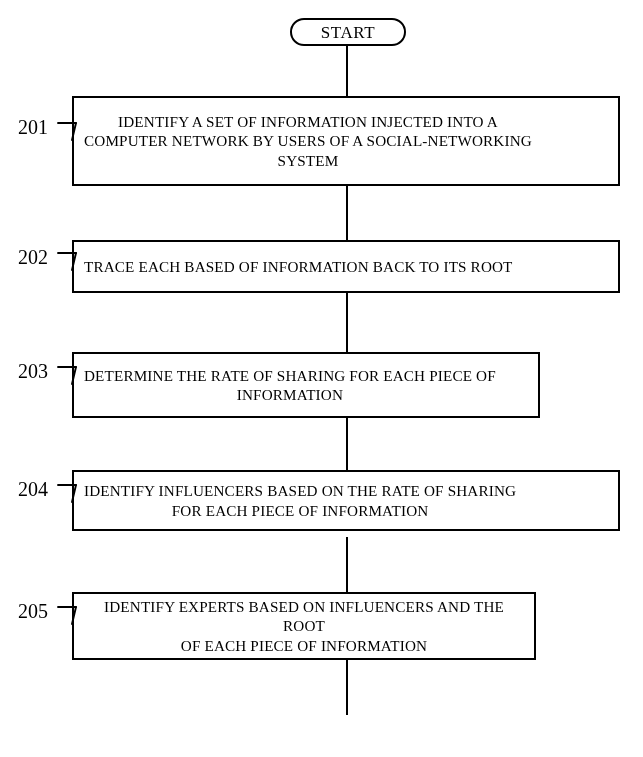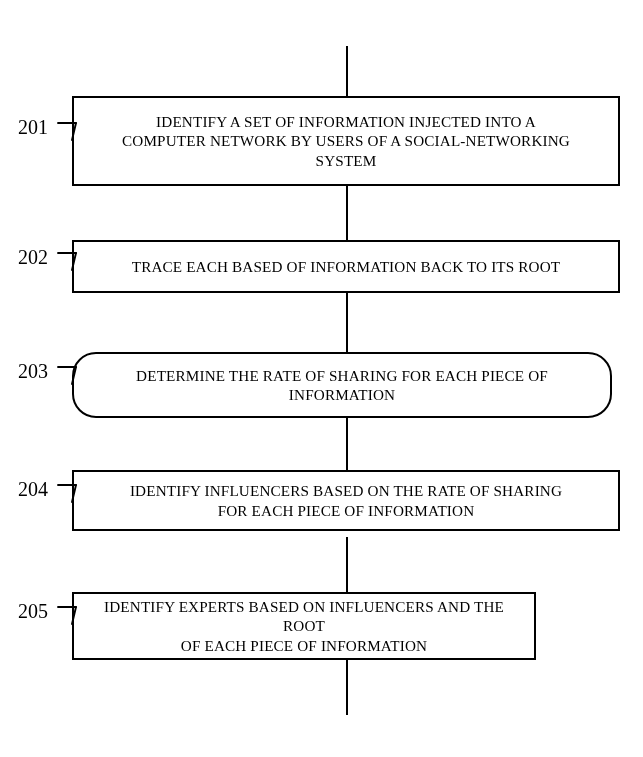--- a/index.html
+++ b/index.html
@@ -36,21 +36,20 @@
   }
 
   
   .process-box {
     position: absolute;
     box-sizing: border-box;
     border: 2.5px solid #000000;
     background: #ffffff;
     display: flex;
     align-items: center;
-    justify-content: center;
     padding: 13px 10px;
   }
   .process-text {
     font-size: 15.2px;
     line-height: 1.28;
     text-align: center;
     color: #000000;
     letter-spacing: 0.15px;
     white-space: pre-line;
   }
@@ -78,20 +77,23 @@
     stroke: #000000;
     stroke-width: 1.9;
     stroke-linecap: round;
   }
 </style>
 </head>
 <body>
 
 <div id="figure">
 
+  <div class="terminal" id="node-start" style="left: 290px; top: 18px; width: 116px; height: 28px;">
+    <span class="terminal-label">START</span>
+  </div>
 
 
   <div id="dynamic-layer">
       <div class="connector" style="left: 346px; top: 46px; height: 50px;"></div>
       <div class="connector" style="left: 346px; top: 186px; height: 54px;"></div>
       <div class="connector" style="left: 346px; top: 293px; height: 59px;"></div>
       <div class="connector" style="left: 346px; top: 418px; height: 52px;"></div>
       <div class="connector" style="left: 346px; top: 537px; height: 55px;"></div>
       <div class="connector" style="left: 346px; top: 660px; height: 55px;"></div>
       <div class="process-box" style="left: 72px; top: 96px; width: 548px; height: 90px;">
@@ -105,21 +107,21 @@
         <line x1="18" y1="0" x2="14" y2="17"></line>
       </svg>
       <div class="process-box" style="left: 72px; top: 240px; width: 548px; height: 53px;">
         <div class="process-text">TRACE EACH BASED OF INFORMATION BACK TO ITS ROOT</div>
       </div>
       <div class="ref-numeral" style="left: 18px; top: 247px;">202</div>
       <svg class="leader" width="18" height="23" style="left: 58px; top: 253px;">
         <line x1="0" y1="0" x2="18" y2="0"></line>
         <line x1="18" y1="0" x2="14" y2="17"></line>
       </svg>
-      <div class="process-box" style="left: 72px; top: 352px; width: 540px; height: 66px; border-radius: 24px;">
+      <div class="process-box" style="left: 72px; top: 352px; width: 468px; height: 66px;">
         <div class="process-text">DETERMINE THE RATE OF SHARING FOR EACH PIECE OF
 INFORMATION</div>
       </div>
       <div class="ref-numeral" style="left: 18px; top: 361px;">203</div>
       <svg class="leader" width="18" height="23" style="left: 58px; top: 367px;">
         <line x1="0" y1="0" x2="18" y2="0"></line>
         <line x1="18" y1="0" x2="14" y2="17"></line>
       </svg>
       <div class="process-box" style="left: 72px; top: 470px; width: 548px; height: 61px;">
         <div class="process-text">IDENTIFY INFLUENCERS BASED ON THE RATE OF SHARING

